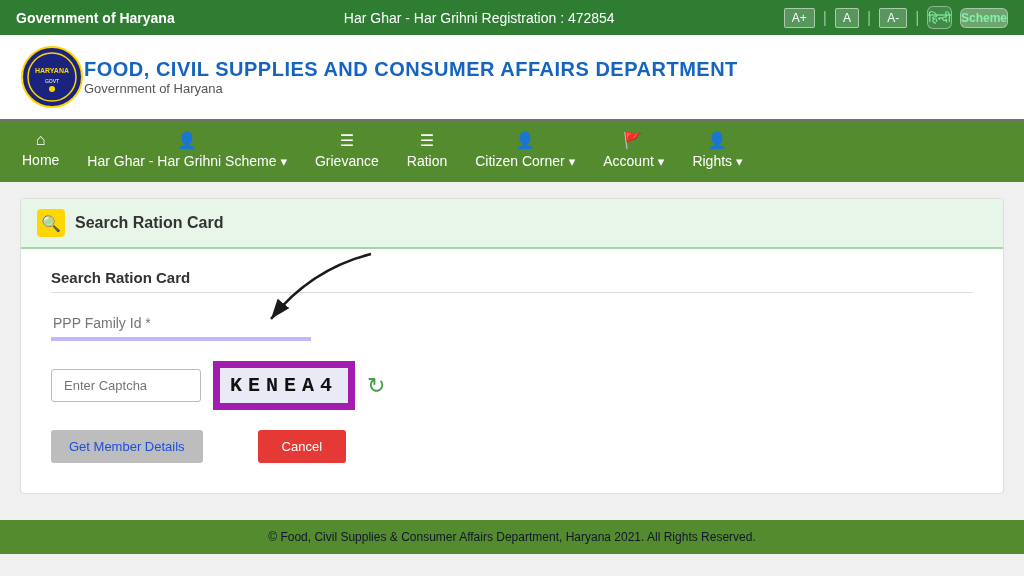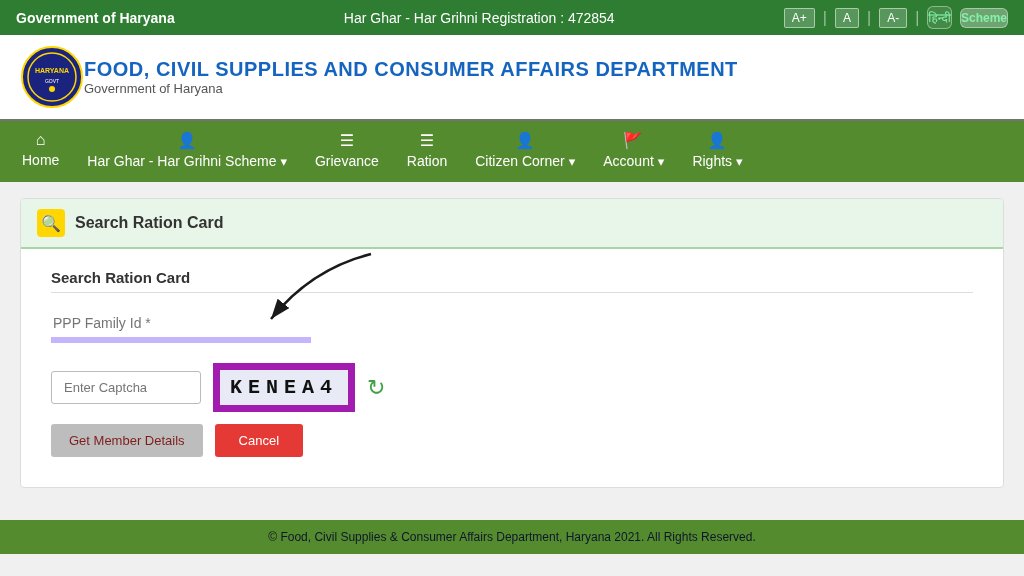--- a/index.html
+++ b/index.html
@@ -131,32 +131,32 @@
       color: #333;
       margin-bottom: 16px;
       border-bottom: 1px solid #ddd;
       padding-bottom: 6px;
     }
     .form-group {
       margin-bottom: 20px;
     }
     .form-input {
       border: none;
-      border-bottom: 6px solid #c4b5fd;
+      border-bottom: 4px solid #c4b5fd;
       outline: none;
       padding: 6px 2px;
       font-size: 14px;
       width: 260px;
       background: transparent;
     }
     .captcha-row {
       display: flex;
       align-items: center;
       gap: 12px;
-      margin-bottom: 12px;
+      margin-bottom: 20px;
     }
     .captcha-input {
       border: 1px solid #bbb;
       border-radius: 3px;
       padding: 8px 12px;
       font-size: 13px;
       width: 150px;
       outline: none;
     }
     .captcha-img {
@@ -179,35 +179,36 @@
       font-size: 22px;
       color: #43a047;
     }
     .btn-row {
       display: flex;
       gap: 12px;
       align-items: center;
     }
     .btn-get {
       background: #bdbdbd;
-      color: #7f1d1d;
+      color: #1d4ed8;
       border: none;
       border-radius: 3px;
       padding: 9px 18px;
       font-size: 13px;
       cursor: not-allowed;
     }
     .btn-cancel {
       background: #e53935;
       color: white;
       border: none;
       border-radius: 3px;
       padding: 9px 24px;
       font-size: 13px;
       cursor: pointer;
+      margin-left: 43px;
     }
 
     
     .footer {
       background: #558b2f;
       color: #0f172a;
       text-align: center;
       padding: 10px;
       font-size: 12px;
       margin-top: 8px;

